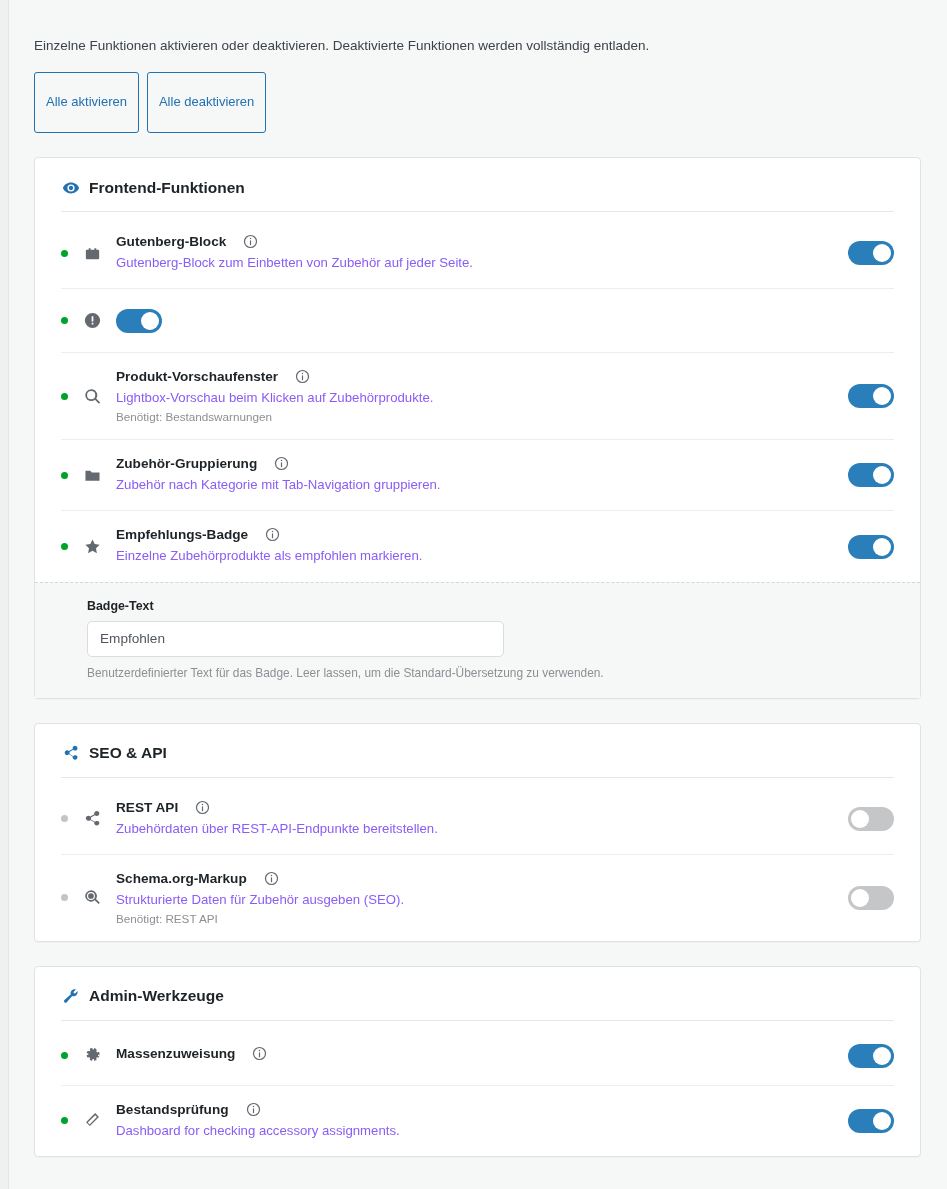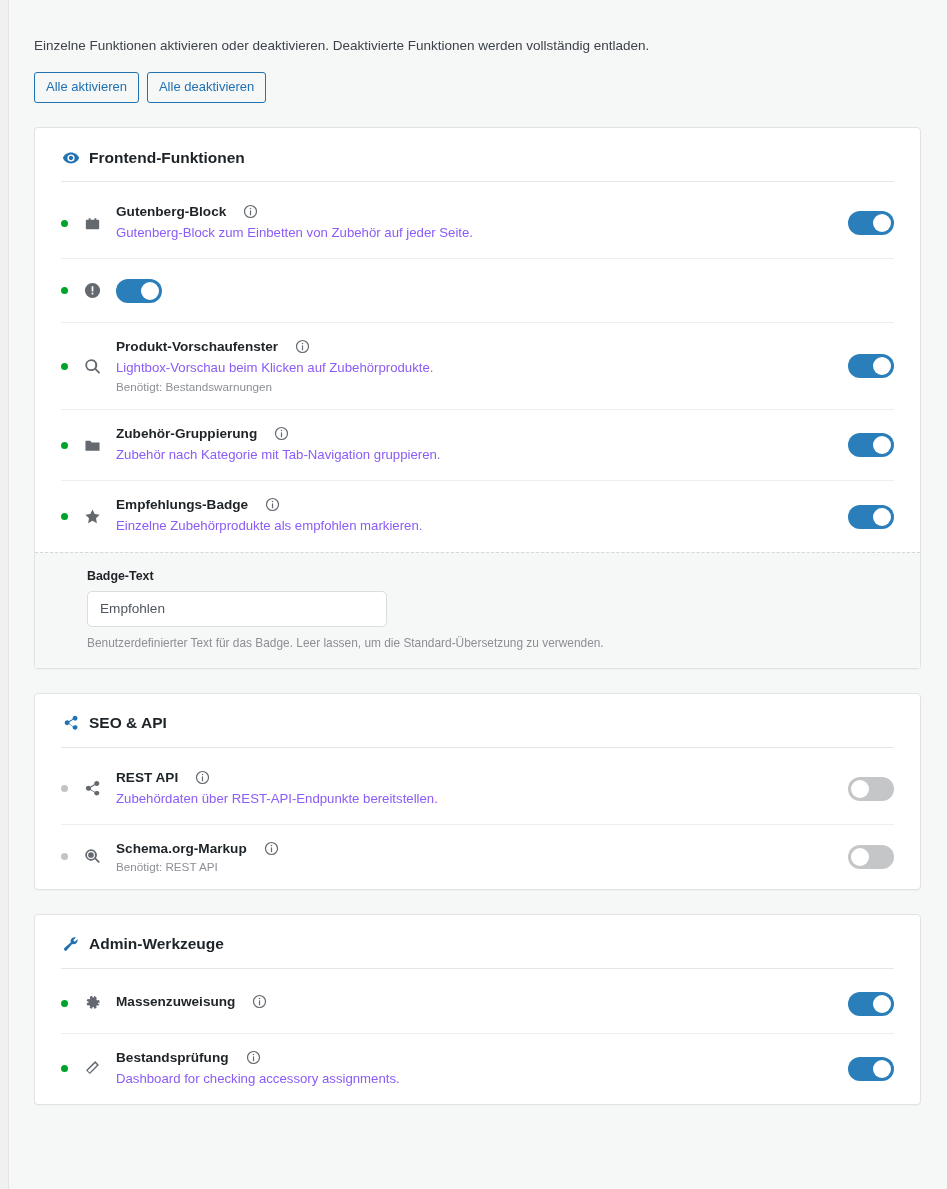--- a/index.html
+++ b/index.html
@@ -26,21 +26,21 @@
     font-size: 13.5px; color: #3c434a; margin: 0 0 16px 0; line-height:1.5;
   }
   .btn-row { display:flex; gap:8px; }
   .btn {
     font-family: inherit;
     font-size: 13px;
     color: #2271b1;
     background: #f6f7f7;
     border: 1px solid #2271b1;
     border-radius: 3px;
-    padding: 4px 11px;
+    padding: 19px 11px;
     cursor: pointer;
     line-height: 1.6;
   }
 
   .card {
     margin: 24px 26px 0 25px;
     background: #fff;
     border: 1px solid #e0e2e4;
     border-radius: 4px;
     box-shadow: 0 1px 1px rgba(0,0,0,.03);
@@ -93,21 +93,21 @@
 
   .subpanel {
     background:#f6f7f7;
     border-top: 1px dashed #d5d7d9;
     padding: 16px 0 18px 0;
     margin: 0 -26px;
     padding-left: 52px; padding-right: 26px;
   }
   .sub-label { font-size: 12.4px; font-weight:700; color:#1d2327; margin-bottom: 8px; }
   .sub-input {
-    width: 300px; height: 36px;
+    width: 417px; height: 36px;
     border:1px solid #dcdcde; border-radius:5px;
     background:#fff; color:#50575e;
     font-family: inherit; font-size: 13.6px;
     padding: 0 12px;
     outline:none;
   }
   .sub-input::placeholder { color:#50575e; }
   .sub-help { font-size: 11.9px; color:#8c8f94; margin-top: 9px; }
   svg { display:block; }
 </style>
@@ -293,20 +293,21 @@
               <div class="ftitle-line">
                 <span class="ftitle">Schema.org-Markup</span>
                 <span class="info-icon">
                   <svg width="15" height="15" viewBox="0 0 20 20" fill="none" stroke="#646970" stroke-width="1.6">
                     <circle cx="10" cy="10" r="8"></circle>
                     <line x1="10" y1="9" x2="10" y2="14.2" stroke-linecap="round"></line>
                     <circle cx="10" cy="6.1" r="1" fill="#646970" stroke="none"></circle>
                   </svg>
                 </span>
               </div>
+              <div class="fdesc">Strukturierte Daten für Zubehör ausgeben (SEO).</div>
               <div class="freq">Benötigt: REST API</div>
             </div>
             <span class="toggle off">
               <span class="knob"></span>
             </span>
           </div>
         </div>
       </div>
       <div class="card">
         <div class="card-head">

